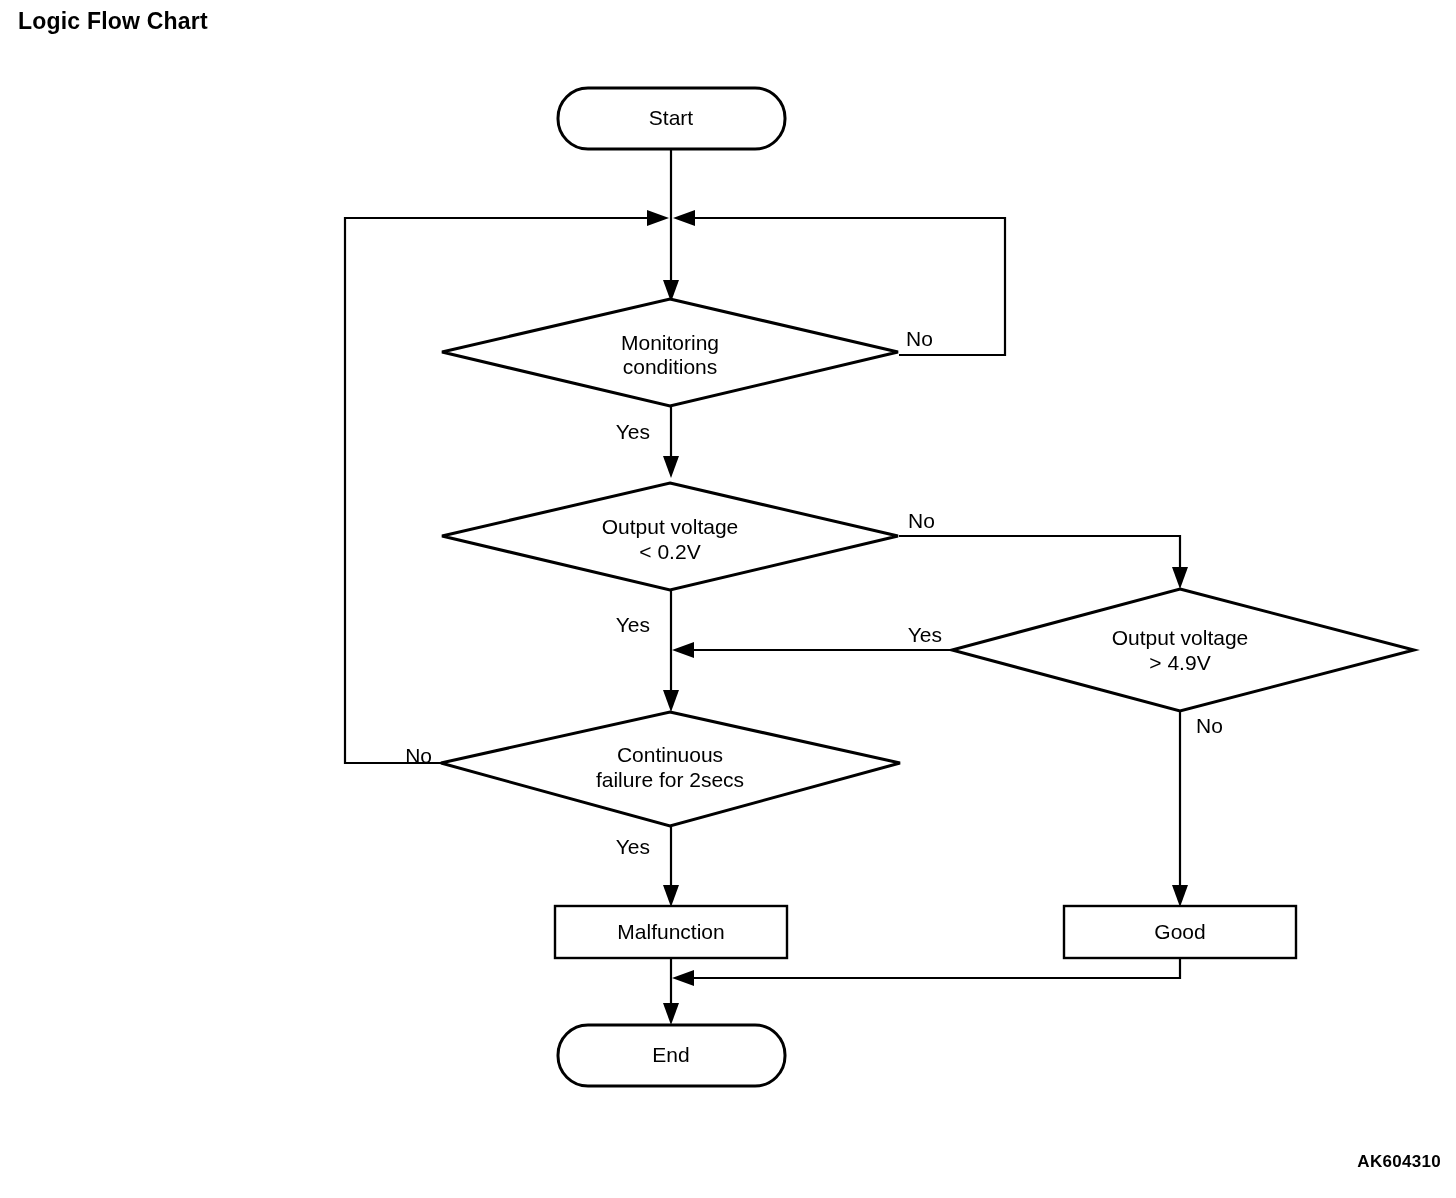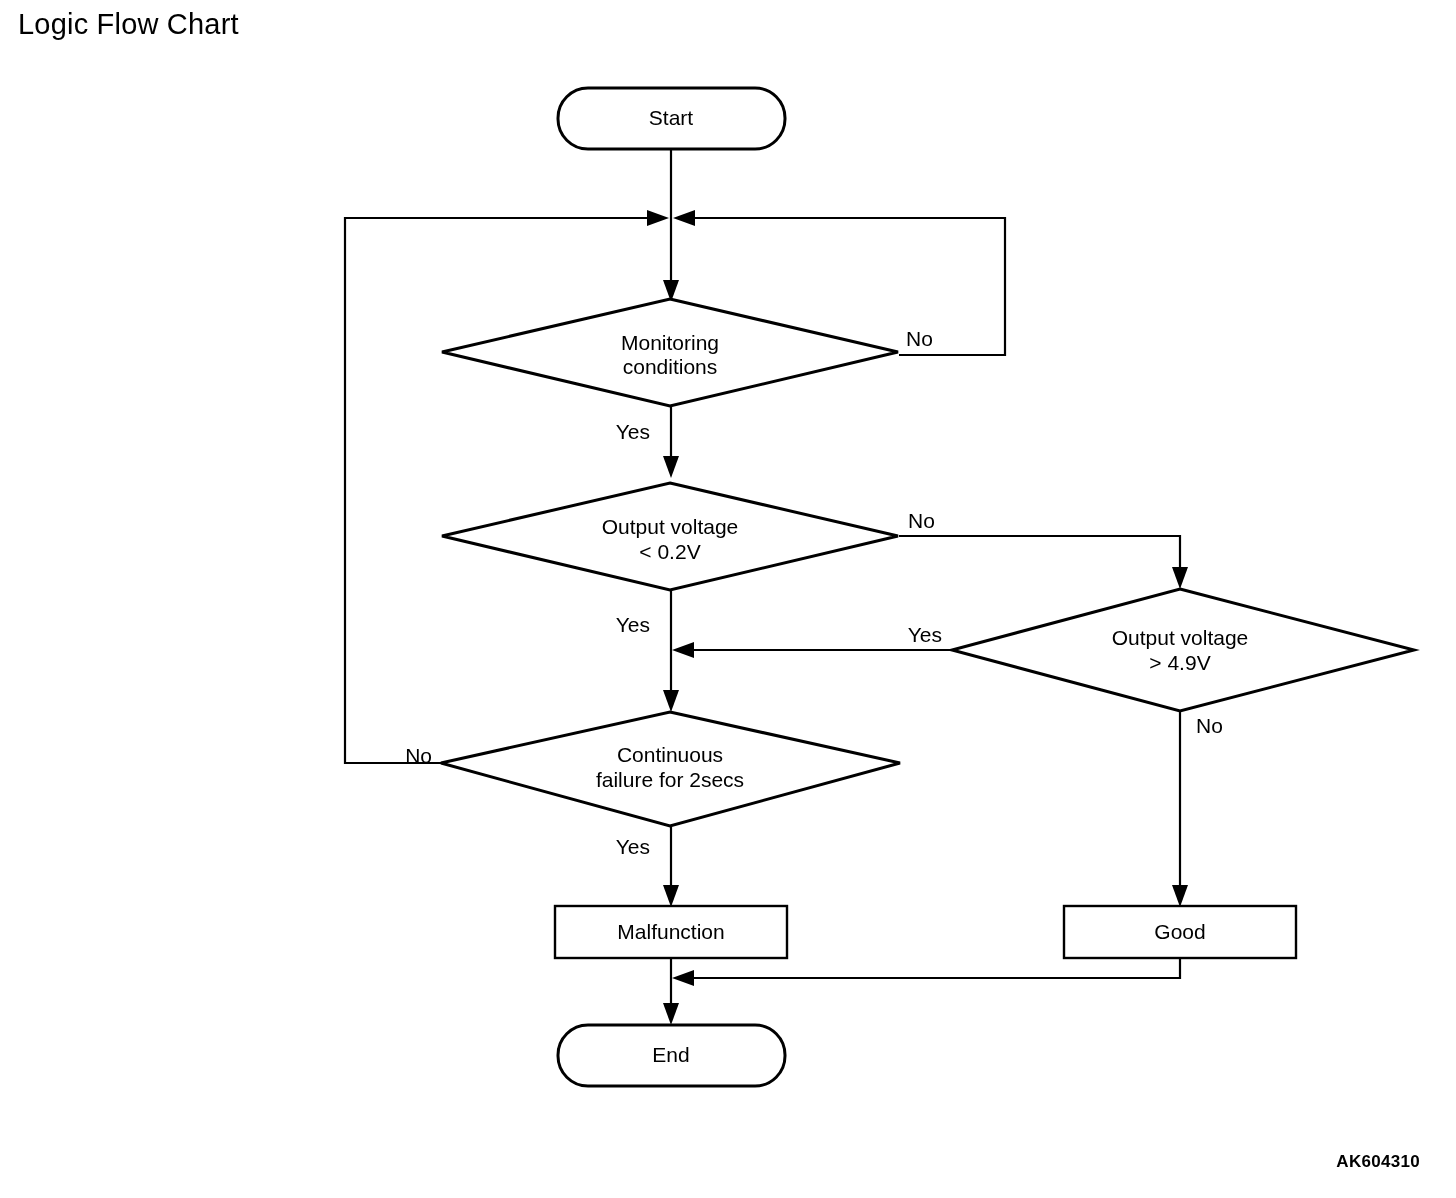--- a/index.html
+++ b/index.html
@@ -12,28 +12,28 @@
     height: 1198px;
     font-family: "Liberation Sans", sans-serif;
     color: #000000;
     position: relative;
     overflow: hidden;
   }
   #page-title {
     position: absolute;
     left: 18px;
     top: 8px;
-    font-size: 29px;
-    font-weight: normal;
+    font-size: 23px;
+    font-weight: bold;
     letter-spacing: 0.2px;
     white-space: nowrap;
   }
   #ref-code {
     position: absolute;
-    right: 36px;
+    right: 15px;
     top: 1152px;
     font-size: 17px;
     font-weight: bold;
     letter-spacing: 0.3px;
   }
   #flow-svg {
     position: absolute;
     left: 0;
     top: 0;
     width: 1456px;

